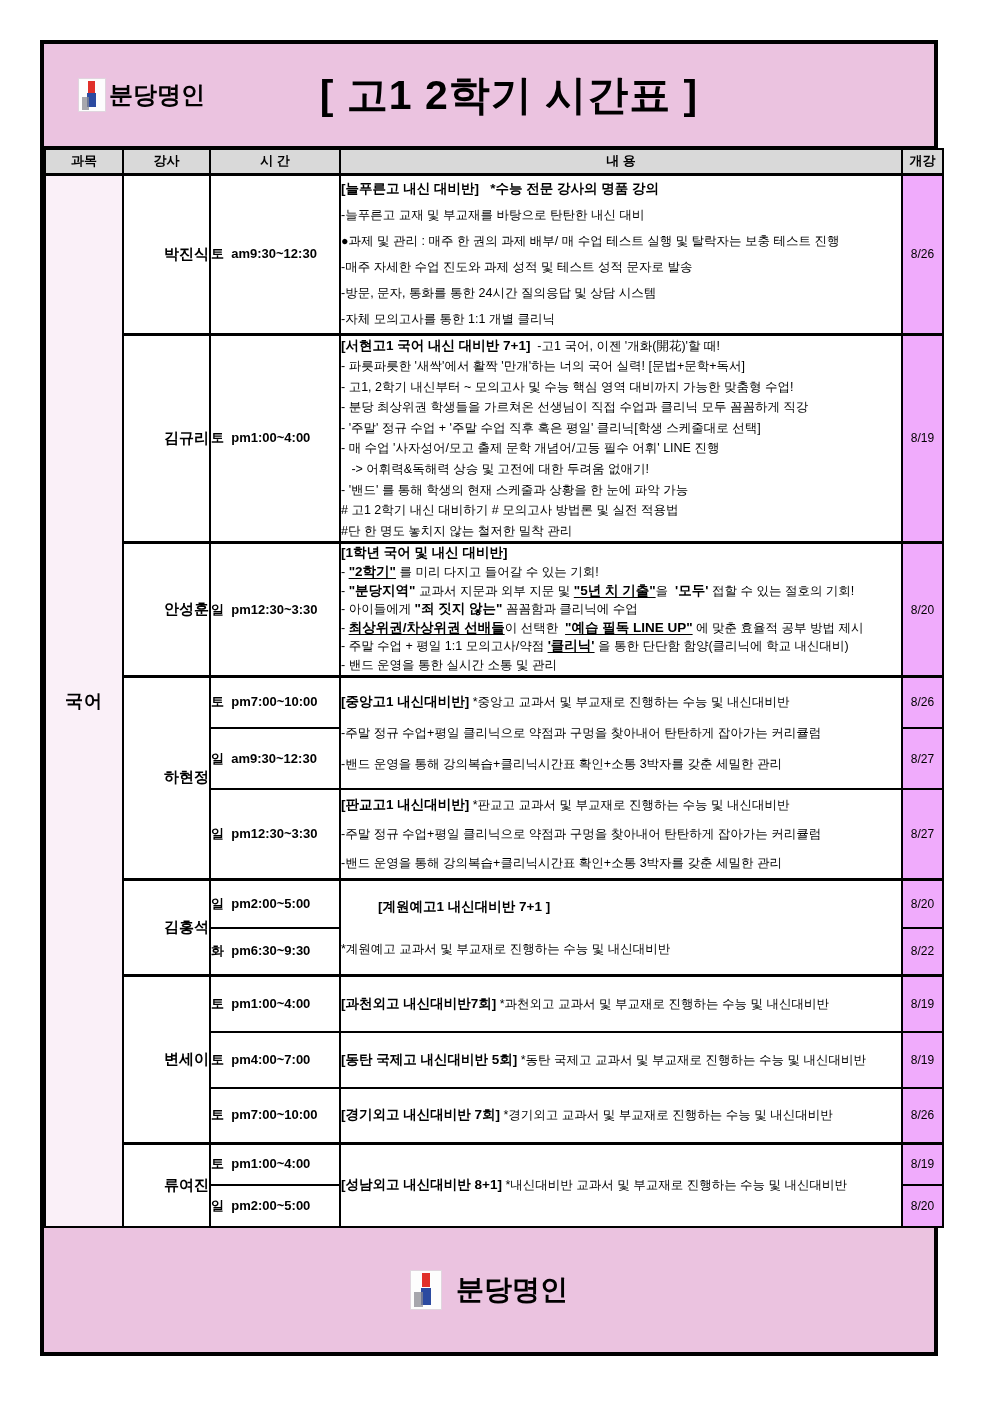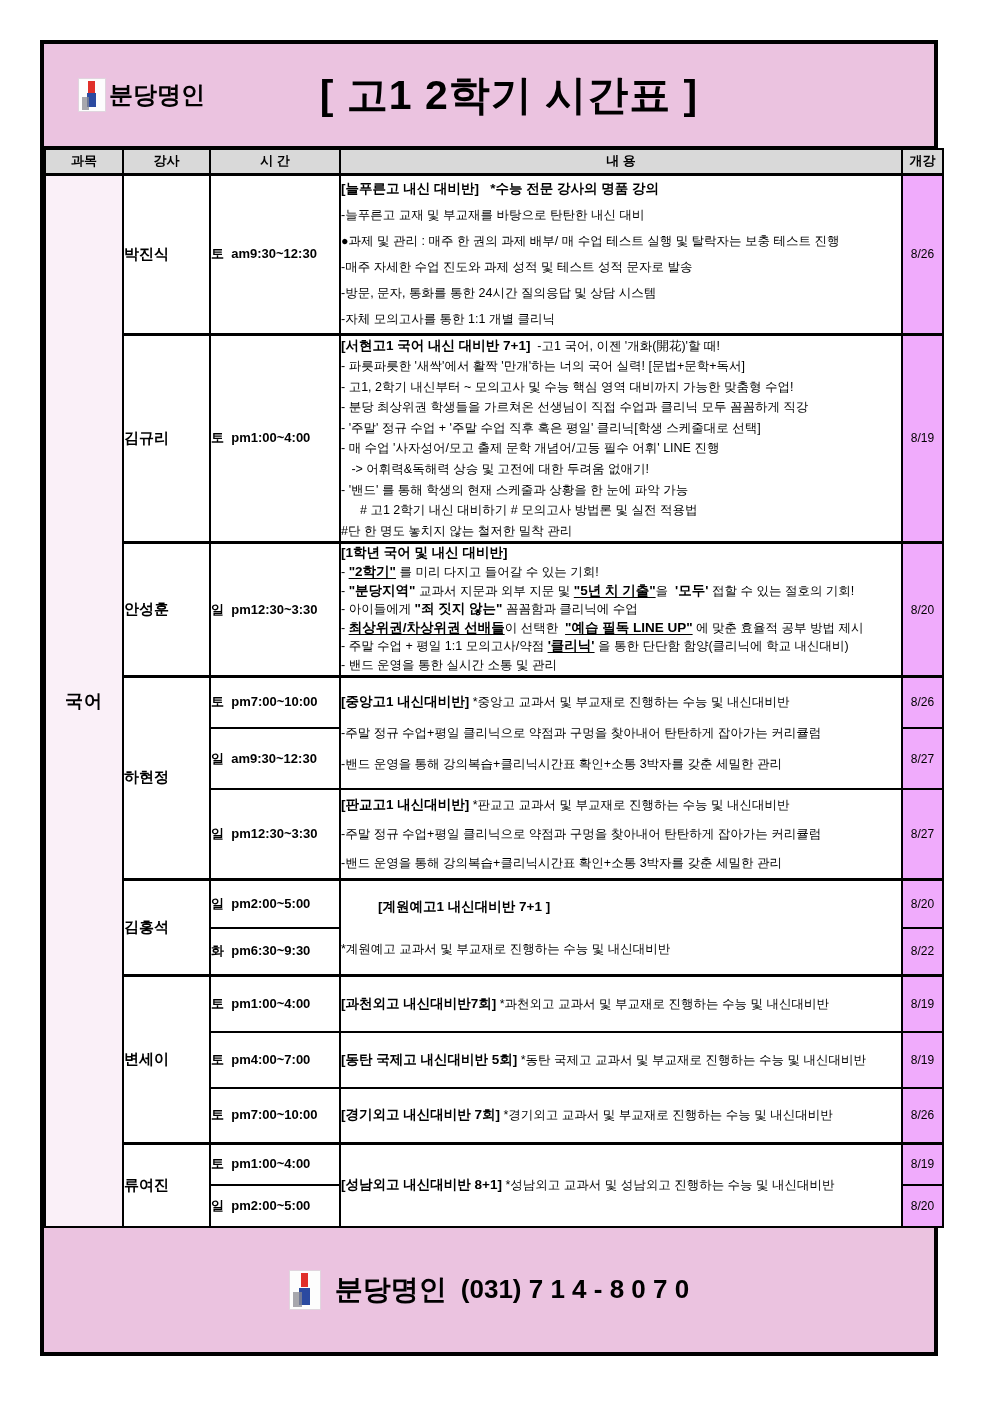--- a/index.html
+++ b/index.html
@@ -54,21 +54,21 @@
     border-bottom: 3px solid #000 !important;
     white-space: pre;
   }
   tr.group-start > td { border-top: 3px solid #000; }
   td.subject-cell {
     background: var(--subject_pink, #faf0f8);
     text-align: center; vertical-align: middle;
     font-size: 18px; font-weight: 700; letter-spacing: 1px;
   }
   td.instructor-cell {
-    text-align: left; vertical-align: middle;
+    text-align: right; vertical-align: middle;
     font-size: 15px; font-weight: 600; background:#fff;
   }
   td.time-cell {
     vertical-align: middle; font-size: 13px; font-weight: 700;
     padding-left: 11px; white-space: pre; background:#fff; overflow:hidden;
   }
   td.content-cell { vertical-align: middle; padding: 3px 4px 3px 8px; background:#fff; overflow: hidden; }
   td.content-cell .line { white-space: pre; font-size: 12.5px; }
   td.content-cell .seg-b { font-weight: 700; font-size: 13.5px; }
   td.content-cell .seg-u { text-decoration: underline; text-underline-offset: 2px; }
@@ -135,21 +135,21 @@
           <td class="time-cell">토  pm1:00~4:00</td>
           <td class="content-cell" rowspan="1">
             <div class="line" style="line-height: 20.6px;"><span class="seg-b">[서현고1 국어 내신 대비반 7+1]</span><span>  -고1 국어, 이젠 '개화(開花)'할 때!</span></div>
             <div class="line" style="line-height: 20.6px;"><span>- 파릇파릇한 '새싹'에서 활짝 '만개'하는 너의 국어 실력! [문법+문학+독서]</span></div>
             <div class="line" style="line-height: 20.6px;"><span>- 고1, 2학기 내신부터 ~ 모의고사 및 수능 핵심 영역 대비까지 가능한 맞춤형 수업!</span></div>
             <div class="line" style="line-height: 20.6px;"><span>- 분당 최상위권 학생들을 가르쳐온 선생님이 직접 수업과 클리닉 모두 꼼꼼하게 직강</span></div>
             <div class="line" style="line-height: 20.6px;"><span>- '주말' 정규 수업 + '주말 수업 직후 혹은 평일' 클리닉[학생 스케줄대로 선택]</span></div>
             <div class="line" style="line-height: 20.6px;"><span>- 매 수업 '사자성어/모고 출제 문학 개념어/고등 필수 어휘' LINE 진행</span></div>
             <div class="line" style="line-height: 20.6px;"><span>   -&gt; 어휘력&amp;독해력 상승 및 고전에 대한 두려움 없애기!</span></div>
             <div class="line" style="line-height: 20.6px;"><span>- '밴드' 를 통해 학생의 현재 스케줄과 상황을 한 눈에 파악 가능</span></div>
-            <div class="line" style="line-height: 20.6px; padding-left: 19px;"><span># 고1 2학기 내신 대비하기 # 모의고사 방법론 및 실전 적용법</span></div>
+            <div class="line" style="line-height: 20.6px;"><span># 고1 2학기 내신 대비하기 # 모의고사 방법론 및 실전 적용법</span></div>
             <div class="line" style="line-height: 20.6px;"><span>#단 한 명도 놓치지 않는 철저한 밀착 관리</span></div>
           </td>
           <td class="start-cell">8/19</td>
         </tr>
         <tr class="group-start" style="height: 132px;">
           <td class="instructor-cell" rowspan="1">안성훈</td>
           <td class="time-cell">일  pm12:30~3:30</td>
           <td class="content-cell" rowspan="1">
             <div class="line" style="line-height: 18.6px;"><span class="seg-b">[1학년 국어 및 내신 대비반]</span></div>
             <div class="line" style="line-height: 18.6px;"><span>- </span><span class="seg-b seg-u">"2학기"</span><span> 를 미리 다지고 들어갈 수 있는 기회!</span></div>
@@ -216,34 +216,33 @@
           <td class="time-cell">토  pm7:00~10:00</td>
           <td class="content-cell" rowspan="1">
             <div class="line" style="line-height: 20px;"><span class="seg-b">[경기외고 내신대비반 7회]</span><span> *경기외고 교과서 및 부교재로 진행하는 수능 및 내신대비반</span></div>
           </td>
           <td class="start-cell">8/26</td>
         </tr>
         <tr class="group-start" style="height: 41px;">
           <td class="instructor-cell" rowspan="2">류여진</td>
           <td class="time-cell">토  pm1:00~4:00</td>
           <td class="content-cell" rowspan="2">
-            <div class="line" style="line-height: 20px;"><span class="seg-b">[성남외고 내신대비반 8+1]</span><span> *성남외고 교과서 및 성남외고 진행하는 수능 및 내신대비반</span></div>
+            <div class="line" style="line-height: 20px;"><span class="seg-b">[성남외고 내신대비반 8+1]</span><span> *내신대비반 교과서 및 부교재로 진행하는 수능 및 내신대비반</span></div>
           </td>
           <td class="start-cell">8/19</td>
         </tr>
         <tr style="height: 42px;">
           <td class="time-cell">일  pm2:00~5:00</td>
           <td class="start-cell">8/20</td>
         </tr>
       </tbody>
   </table>
 
   <div class="band footer-band">
     <span class="logo-icon logo-lg">
       <span class="bar-red"></span>
         <span class="bar-blue"></span>
         <span class="base"></span>
     </span>
     <span class="footer-brand">분당명인</span>
-    <span class="footer-phone">(031) 7 1 4 - 8 0 7 0</span>
   </div>
 
 </div>
 
 </body></html>

